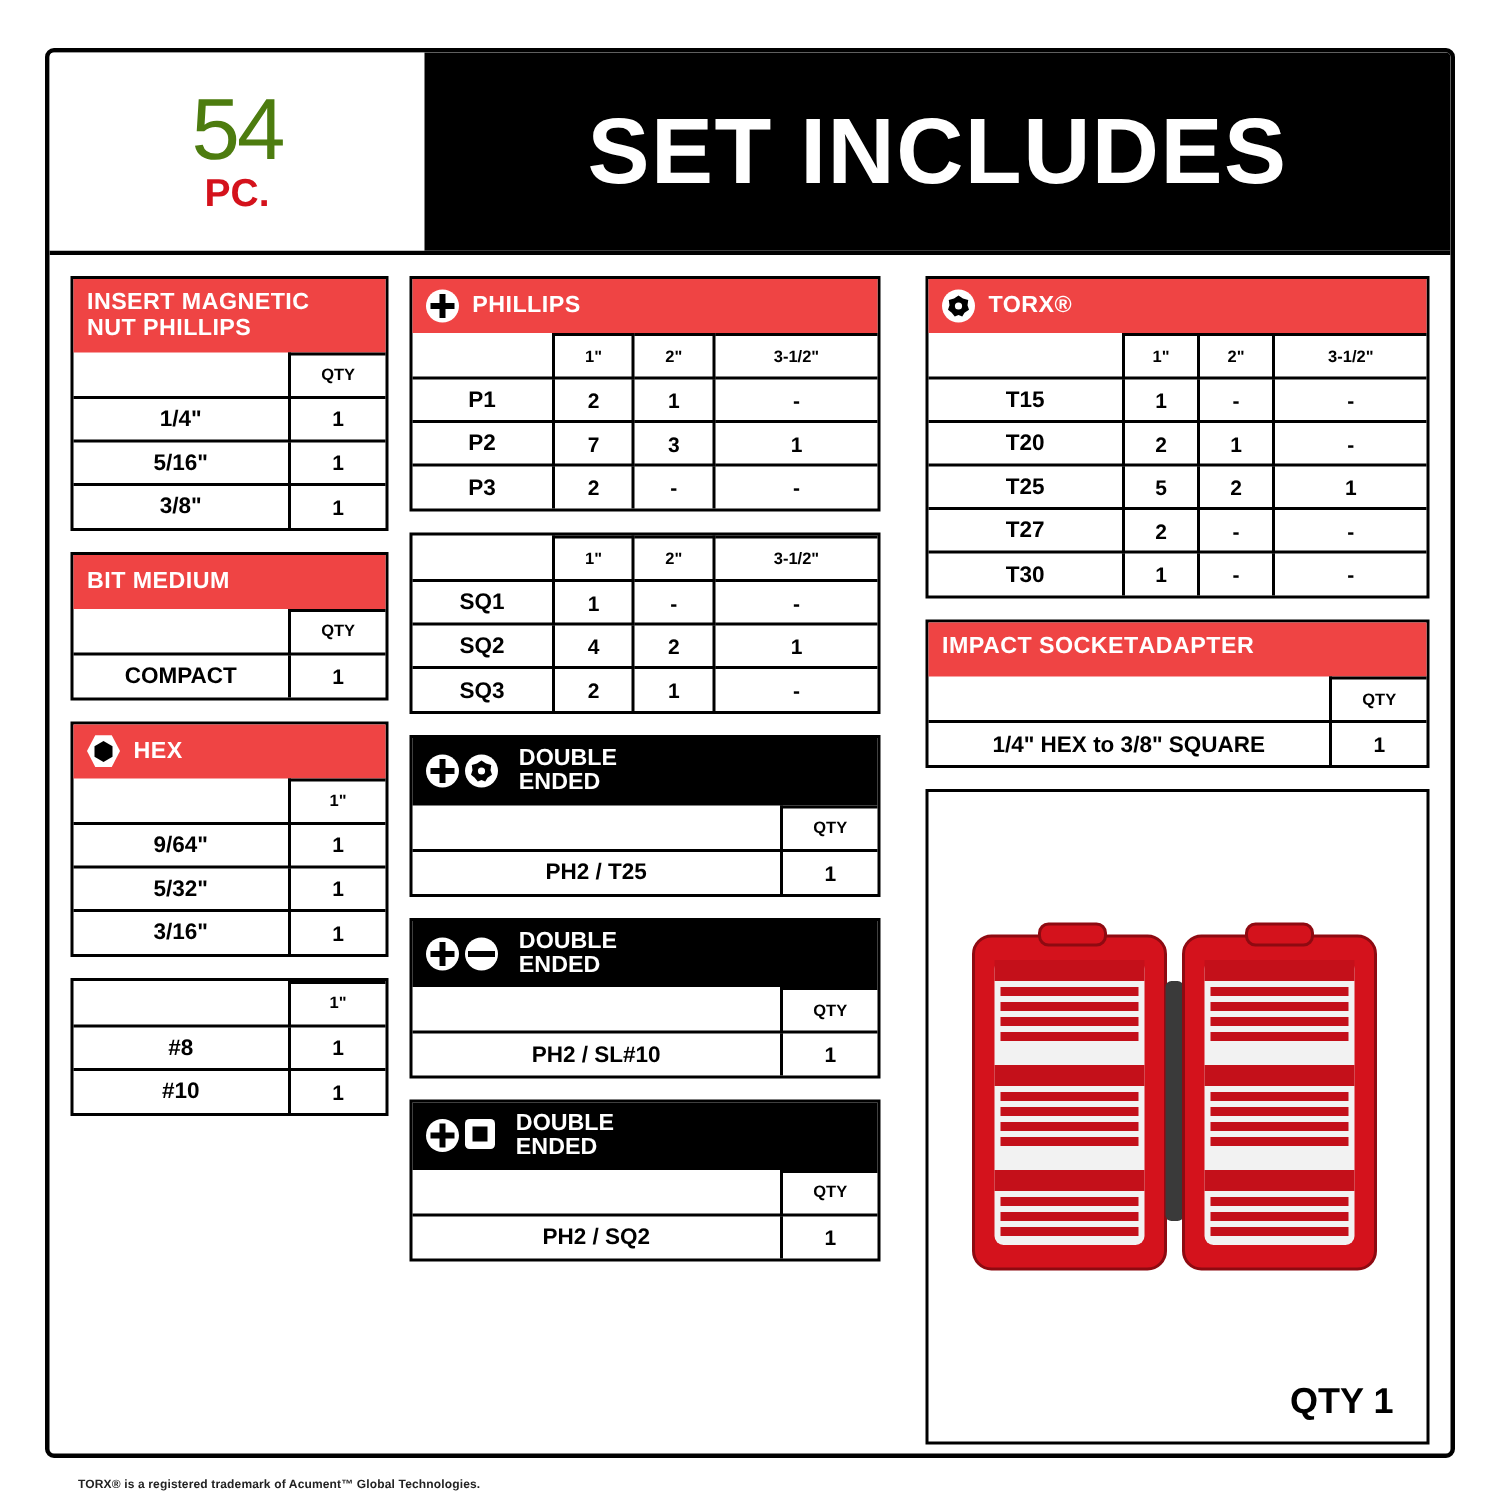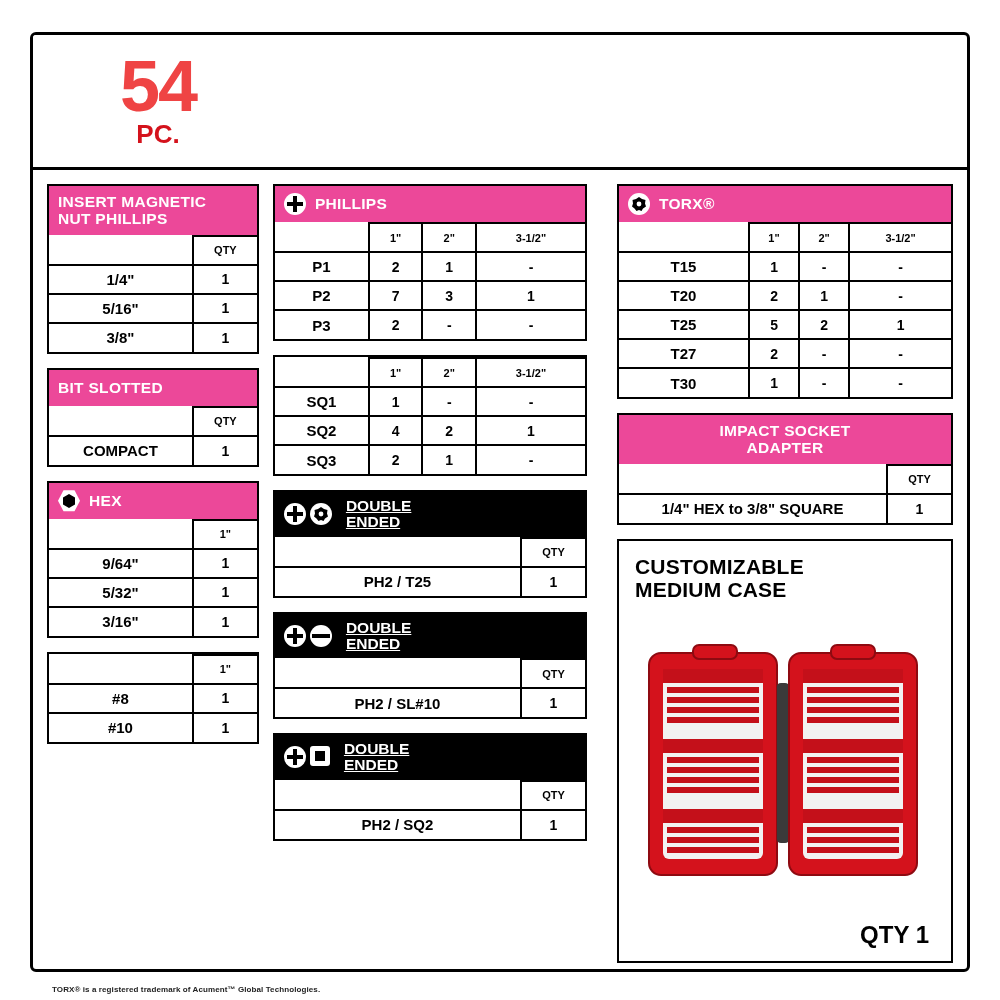--- a/index.html
+++ b/index.html
@@ -34,23 +34,23 @@
   .header-left {
     width: 250px;
     background: #fff;
     display: flex;
     flex-direction: column;
     align-items: center;
     justify-content: center;
     padding-top: 4px;
   }
   .big-num {
-    color: #ef4444;
-    font-weight: 700;
-    font-size: 72px;
+    color: #4d7c0f;
+    font-weight: 400;
+    font-size: 58px;
     line-height: 0.85;
     letter-spacing: -2px;
   }
   .pc-label {
     color: #d4121c;
     font-weight: 900;
     font-size: 26px;
     letter-spacing: 0px;
     margin-top: 2px;
   }
@@ -80,21 +80,21 @@
   .col-1 { width: 224px; }
   .col-2 { width: 332px; }
   .col-3 { flex: 1; padding-left: 16px; }
 
   
   .card {
     border: 2px solid #000;
     background: #fff;
   }
   .card-head {
-    background: #ec4899;
+    background: #ef4444;
     color: #fff;
     display: flex;
     align-items: center;
     gap: 9px;
     padding: 7px 9px;
     font-weight: 900;
     font-size: 15.5px;
     letter-spacing: 0.3px;
     line-height: 1.12;
     min-height: 36px;
@@ -147,21 +147,20 @@
     clip-path: polygon(25% 2%, 75% 2%, 100% 50%, 75% 98%, 25% 98%, 0% 50%);
   }
   .icon svg { position: absolute; left: 0; top: 0; }
 
   
   .de-head {
     background: #000; color: #fff;
     display: flex; align-items: center; gap: 8px;
     padding: 6px 9px;
     min-height: 44px;
-    text-decoration: underline;
   }
   .de-icons { display: flex; gap: 4px; }
   .de-title {
     font-weight: 900; font-size: 15.5px; line-height: 1.05;
     margin-left: 6px;
   }
 
   
   .case-box {
     border: 2px solid #000;
@@ -206,20 +205,23 @@
 <body>
 
 <div id="sheet">
   <div class="frame">
 
     <div class="header">
       <div class="header-left">
         <div class="big-num">54</div>
         <div class="pc-label">PC.</div>
       </div>
+      <div class="header-right">
+        <div class="header-title">SET INCLUDES</div>
+      </div>
     </div>
 
     <div class="body">
 
       <div class="col col-1">
 
         <div class="card">
           <div class="card-head two-line" style="flex-direction:column;gap:0;">
             <span class="head-text">INSERT MAGNETIC</span>
             <span class="head-text">NUT PHILLIPS</span>
@@ -241,21 +243,21 @@
             <tr>
               <td class="lbl noleft">3/8"</td>
               <td>1</td>
             </tr>
           </tbody>
             </table>
         </div>
 
         <div class="card">
           <div class="card-head">
-            <span class="head-text">BIT SLOTTED</span>
+            <span class="head-text">BIT MEDIUM</span>
           </div>
           <table class="t">
             <tbody>
                 <tr>
               <th class="blank"></th>
               <th class="qty-head" style="width:64px;">QTY</th>
             </tr>
             <tr>
               <td class="lbl noleft">COMPACT</td>
               <td>1</td>
@@ -542,43 +544,39 @@
               <td class="lbl noleft">T30</td>
               <td>1</td>
               <td>-</td>
               <td>-</td>
             </tr>
           </tbody>
             </table>
         </div>
 
         <div class="card">
-          <div class="card-head" style="flex-direction:column;gap:0;align-items:center;">
+          <div class="card-head" style="gap:0;align-items:flex-start;">
             <span class="head-text">IMPACT SOCKET</span>
             <span class="head-text">ADAPTER</span>
           </div>
           <table class="t">
             <tbody>
                 <tr>
               <th class="blank"></th>
               <th class="qty-head" style="width:64px;">QTY</th>
             </tr>
             <tr>
               <td class="lbl noleft">1/4" HEX to 3/8" SQUARE</td>
               <td>1</td>
             </tr>
           </tbody>
             </table>
         </div>
 
         <div class="case-box">
-          <div class="case-title">
-            <span>CUSTOMIZABLE</span><br>
-            <span>MEDIUM CASE</span>
-          </div>
           <div class="case-art">
             <svg width="300" height="240" viewBox="0 0 300 240">
 
               <rect x="14" y="10" width="128" height="222" rx="12" fill="#d4121c" stroke="#8e0a11" stroke-width="2"></rect>
               <rect x="28" y="26" width="100" height="190" rx="6" fill="#f2f2f2"></rect>
               <rect x="28" y="26" width="100" height="14" fill="#c4101a"></rect>
               <rect x="28" y="96" width="100" height="14" fill="#c4101a"></rect>
               <rect x="28" y="166" width="100" height="14" fill="#c4101a"></rect>
               <g fill="#c4101a">
                 <rect x="32" y="44" width="92" height="6"></rect>

